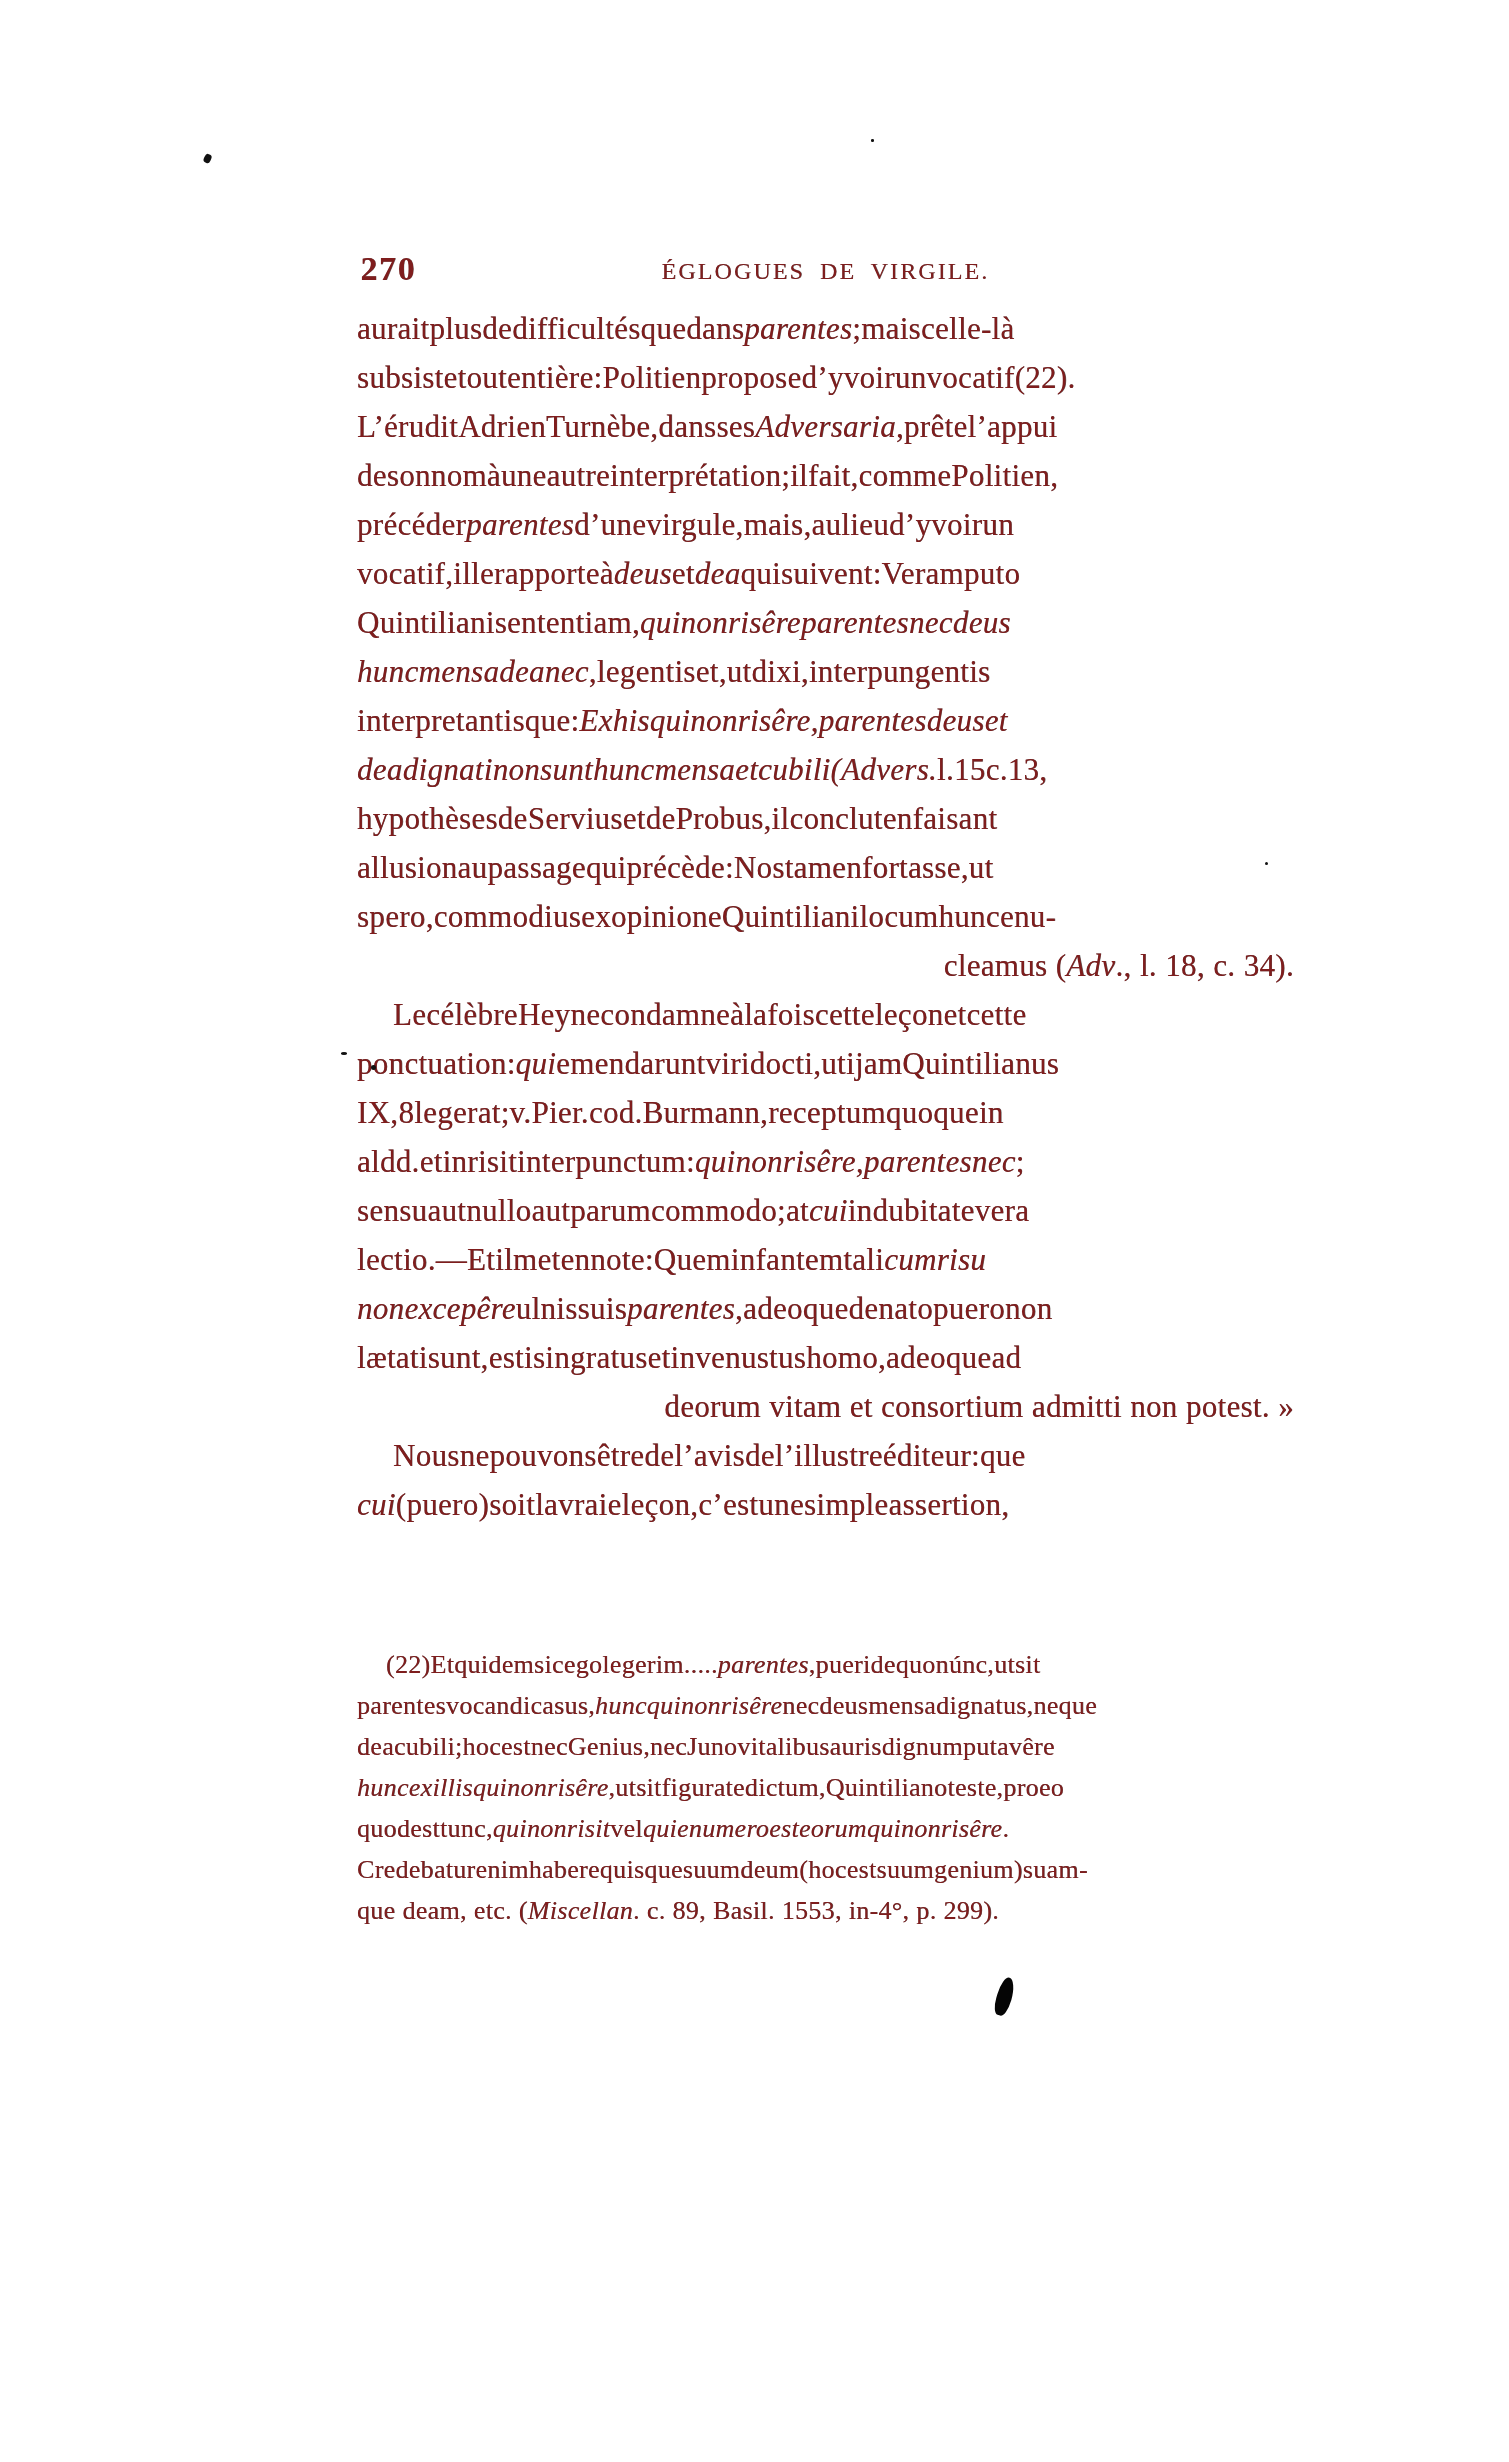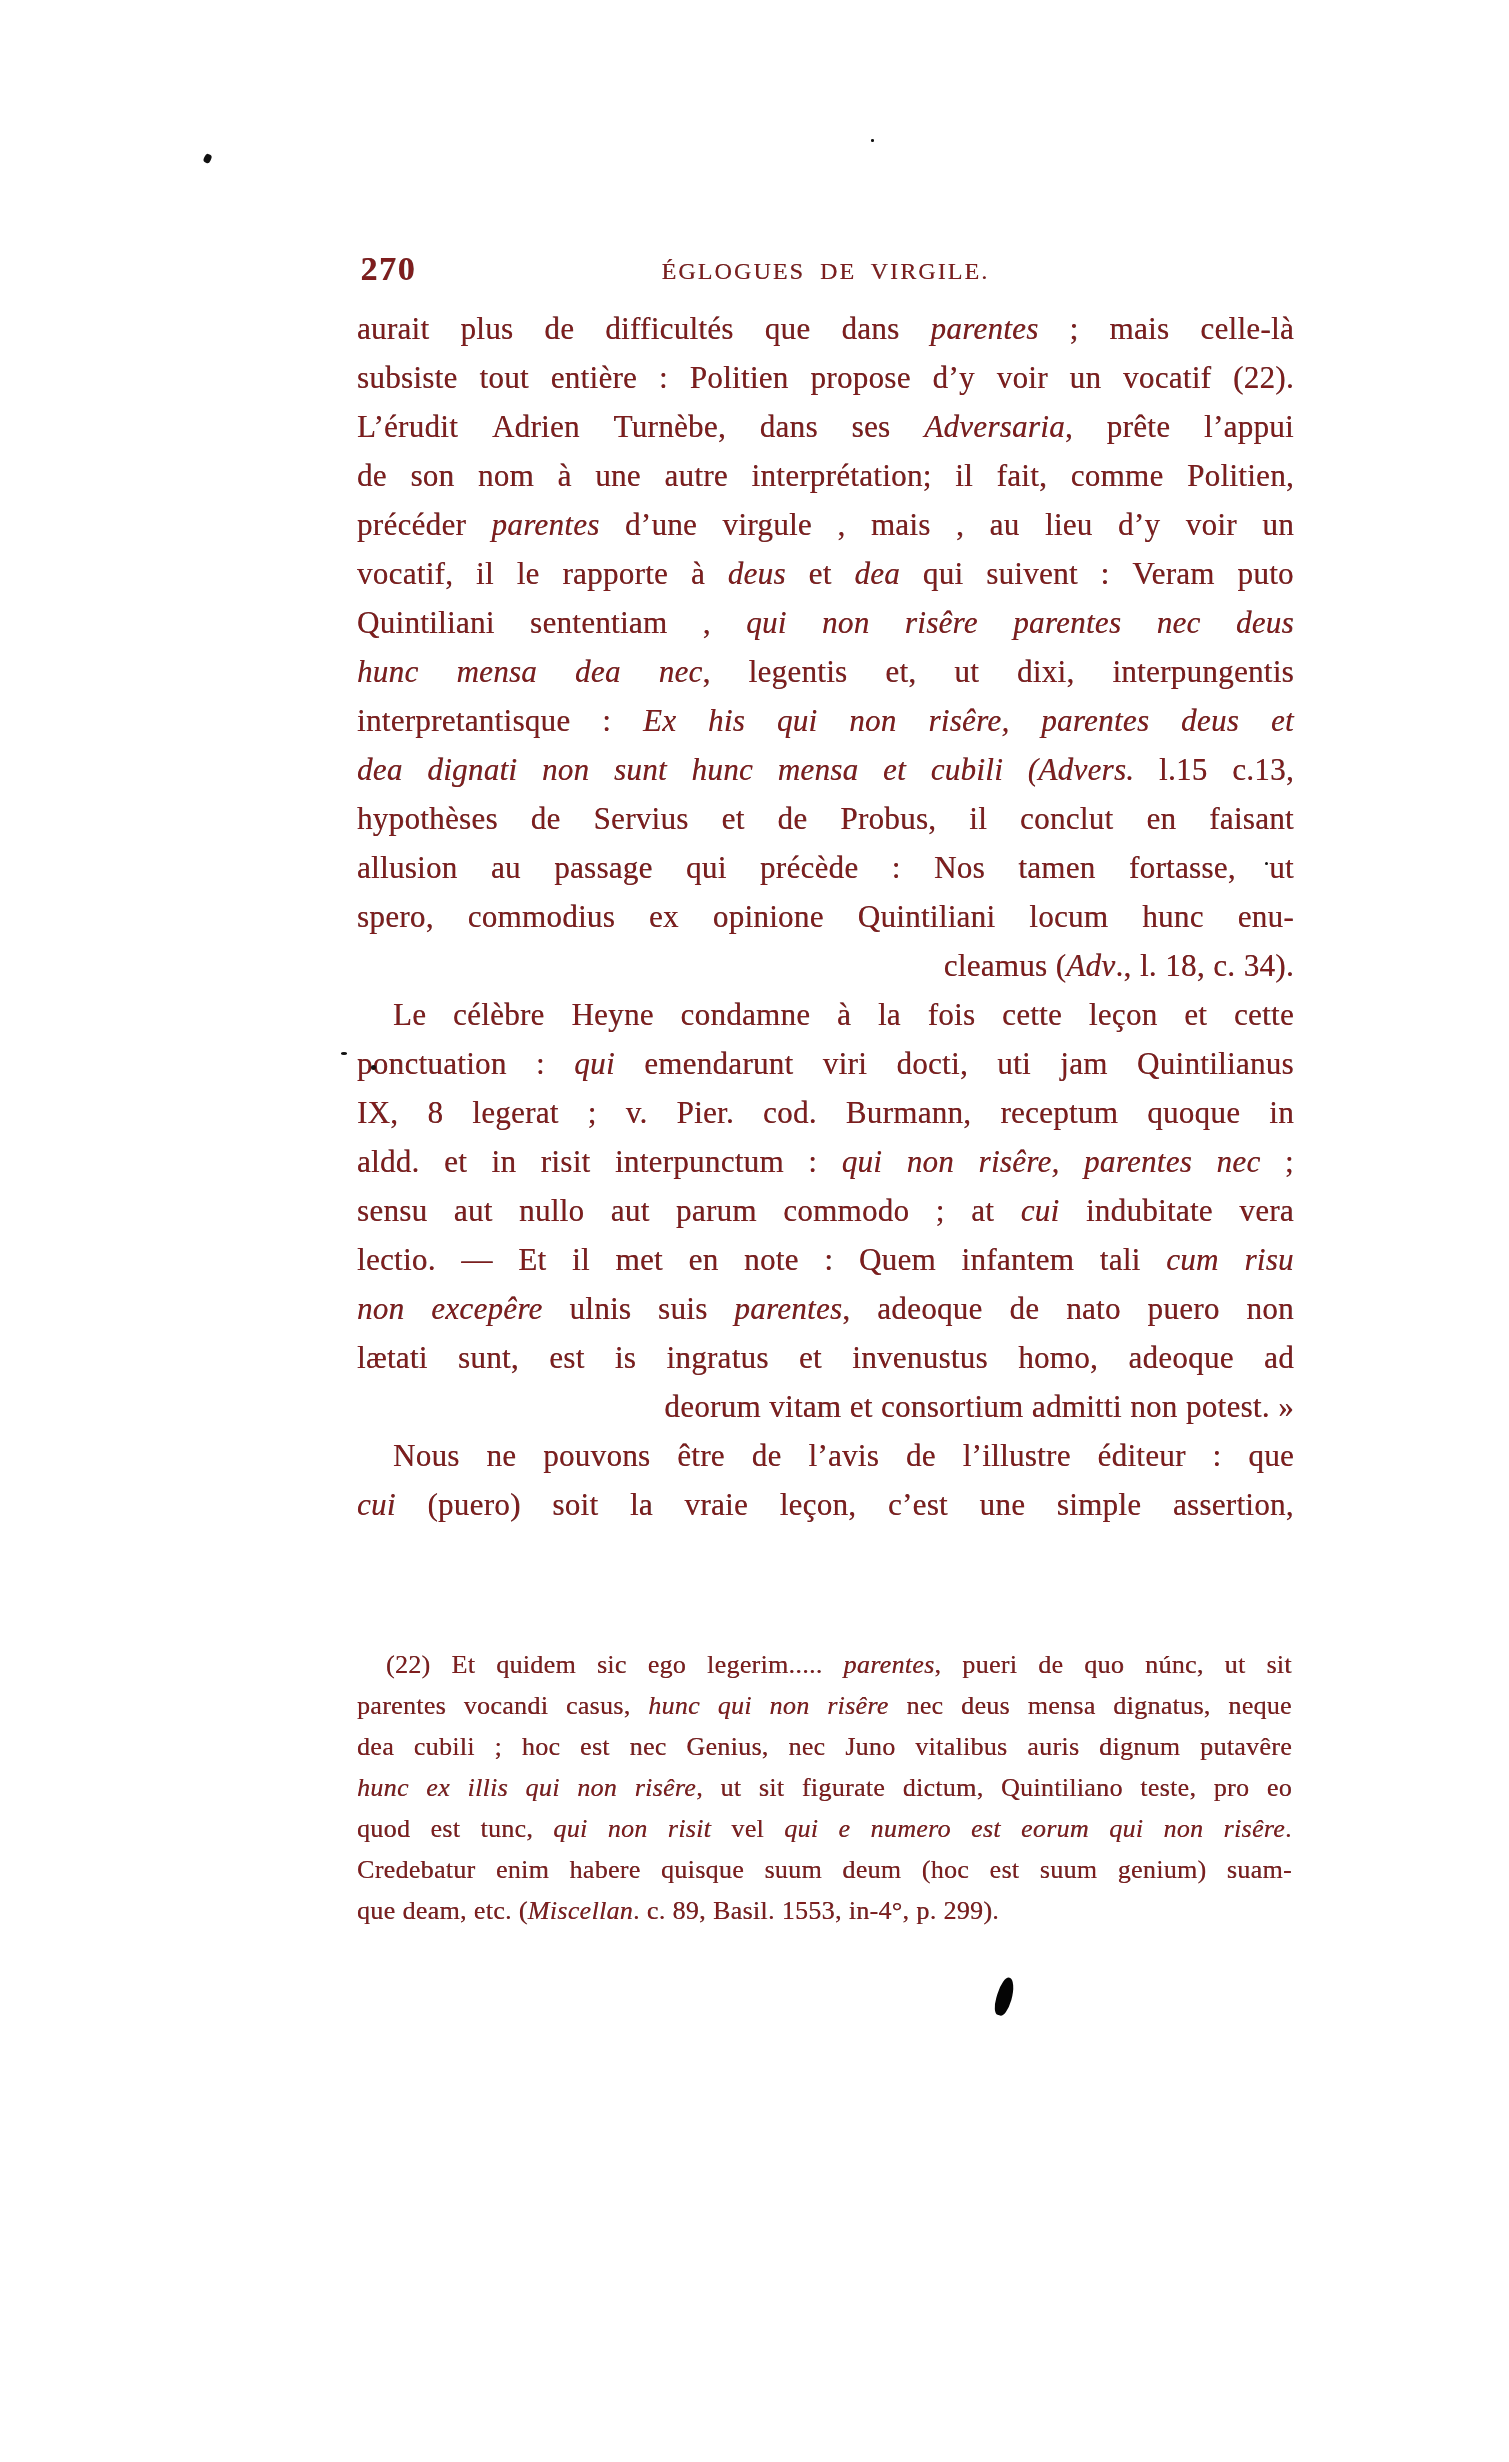--- a/index.html
+++ b/index.html
@@ -20,21 +20,21 @@
   }
   .runtitle{
     position:absolute;left:0;right:0;top:7.7px;
     text-align:center;
     font-size:24px;font-weight:400;letter-spacing:2.1px;word-spacing:6.8px;
     text-shadow:0.3px 0.3px 0.5px rgba(0,0,0,.55);
   }
   .bodytext{position:absolute;left:343px;top:304px;width:937px;}
   .footnote{position:absolute;left:343px;top:1644px;width:935px;}
   .tline,.fline{
-    display:flex;justify-content:space-between;align-items:center;
+    display:flex;align-items:center;
     white-space:nowrap;
     text-shadow:0.3px 0.3px 0.5px rgba(0,0,0,.6);
   }
   .tline{height:49px;font-size:31px;letter-spacing:0.3px;}
   .fline{height:41px;font-size:26px;letter-spacing:0.3px;}
   .tline.left{justify-content:flex-end;gap:0.27em;}
   .fline.left{justify-content:flex-start;gap:0.27em;}
   .w{display:inline-block;}
   .w i{font-style:italic;}
   .blot{
@@ -355,21 +355,21 @@
         <span class="w">vraie</span>
         <span class="w">leçon,</span>
         <span class="w">c’est</span>
         <span class="w">une</span>
         <span class="w">simple</span>
         <span class="w">assertion,</span>
       </div>
     </div>
 
   <div class="footnote" id="footnote-lines">
-      <div class="fline" style="padding-left: 29px; gap: 12px;">
+      <div class="fline" style="padding-left: 29px;">
         <span class="w">(22)</span>
         <span class="w">Et</span>
         <span class="w">quidem</span>
         <span class="w">sic</span>
         <span class="w">ego</span>
         <span class="w">legerim.....</span>
         <span class="w"><i>parentes</i>,</span>
         <span class="w">pueri</span>
         <span class="w">de</span>
         <span class="w">quo</span>

